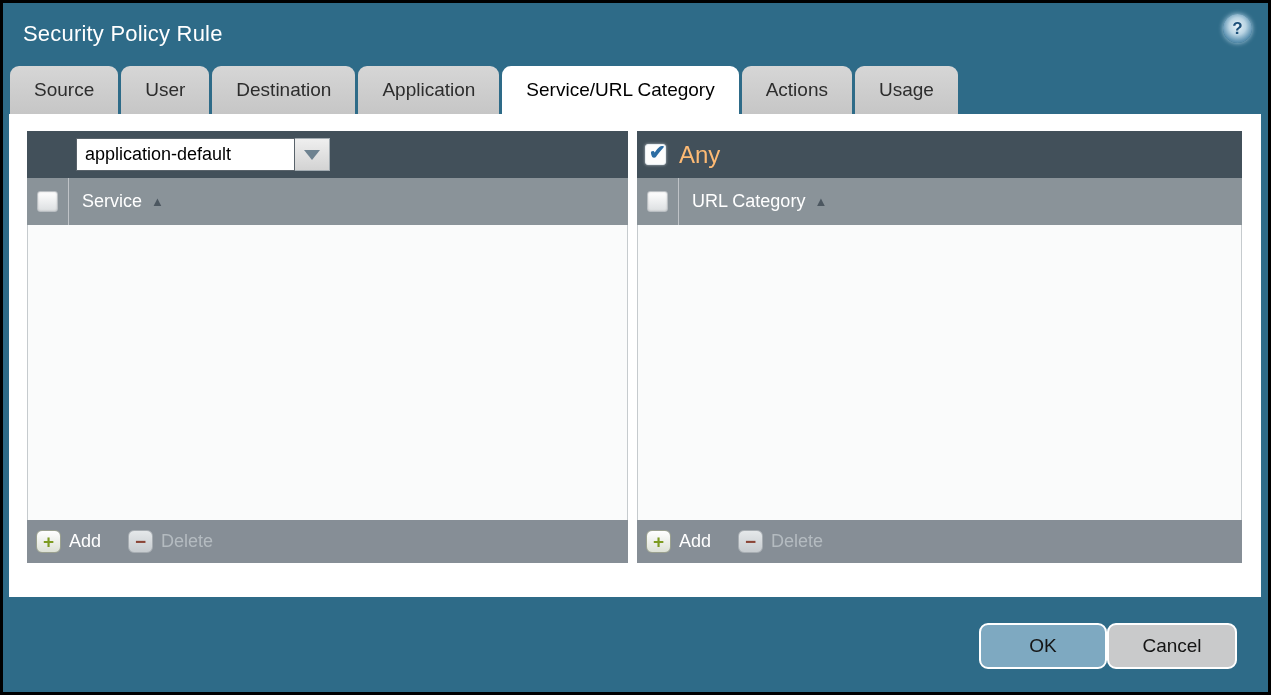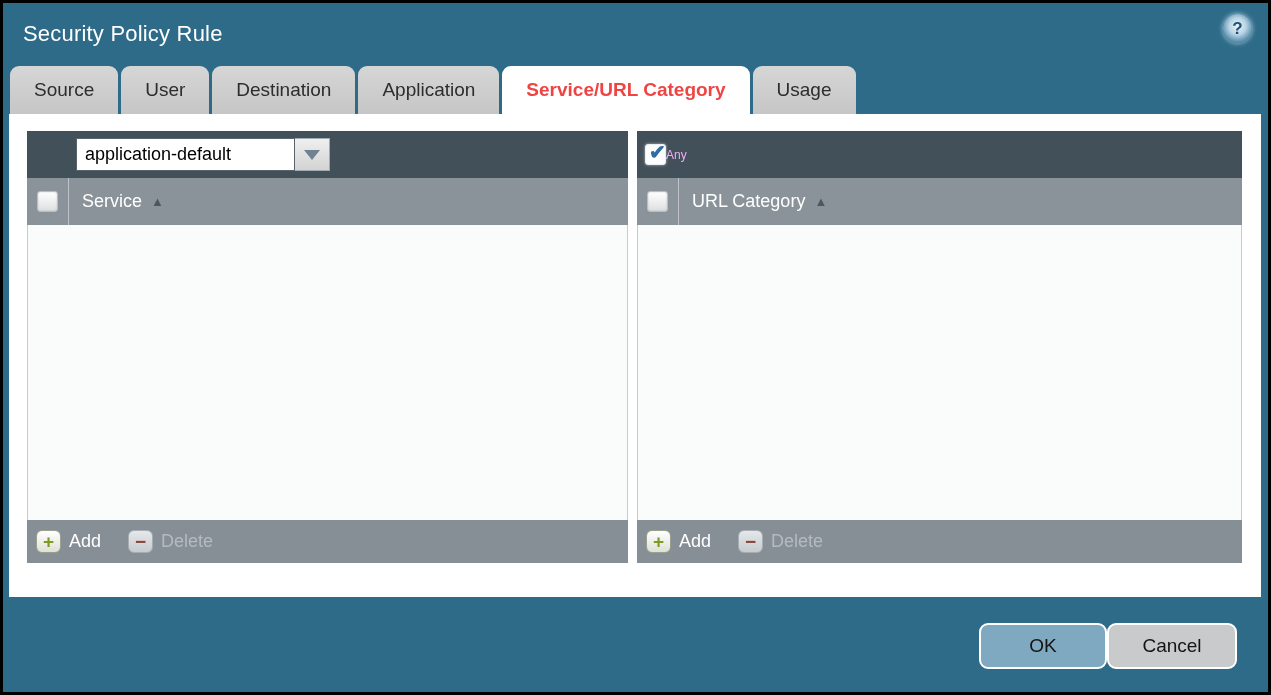--- a/index.html
+++ b/index.html
@@ -32,21 +32,21 @@
   .tabs {
     position:absolute; top:63px; left:7px; height:48px;
     display:flex; gap:3px; align-items:flex-end;
   }
   .tab {
     height:48px; display:flex; align-items:center; padding:0 24px;
     background:linear-gradient(#d6d6d6,#c6c6c6);
     border-radius:9px 9px 0 0;
     font-size:19px; color:#2d2d2d; cursor:pointer; white-space:nowrap;
   }
-  .tab.active { background:#fff; color:#ef4444;font-weight:bold; }
+  .tab.active { background:#fff; color:#000000; }
   
   .content {
     position:absolute; top:111px; left:6px; width:1252px; height:483px;
     background:#fff;
   }
   .panel { position:absolute; top:17px; }
   .panel-service { left:18px; width:601px; }
   .panel-url { left:628px; width:605px; }
   .panel-toolbar {
     height:47px; background:#42505a;
@@ -113,21 +113,21 @@
     width:35px; height:33px; cursor:pointer;
     background:linear-gradient(#efefef,#d3d3d3);
     border:1px solid #a2abb1; border-left:none;
     display:flex; align-items:center; justify-content:center;
   }
   .combo-arrow {
     width:0; height:0;
     border-left:8px solid transparent; border-right:8px solid transparent;
     border-top:10px solid #6e8290;
   }
-  .any-label { color:#f0abfc; font-size:12px; }
+  .any-label { color:#fdba74; font-size:24px; margin-left:13px; }
   .toolbar-pad { padding-left:8px; }
   
   .dialog-buttons {
     position:absolute; top:620px; right:31px; display:flex; 
   }
   .btn {
     height:46px; border-radius:9px; border:2px solid #fff;
     display:flex; align-items:center; justify-content:center;
     font-size:19px; color:#141414; cursor:pointer;
   }
@@ -145,20 +145,21 @@
       <span class="help-glyph">?</span>
     </div>
   </div>
 
   <div class="tabs">
     <div class="tab">Source</div>
     <div class="tab">User</div>
     <div class="tab">Destination</div>
     <div class="tab">Application</div>
     <div class="tab active">Service/URL Category</div>
+    <div class="tab">Actions</div>
     <div class="tab">Usage</div>
   </div>
 
   <div class="content">
 
     <div class="panel panel-service">
       <div class="panel-toolbar">
         <div class="combo">
           <input class="combo-input" type="text" value="application-default" style="">
           <div class="combo-btn">

